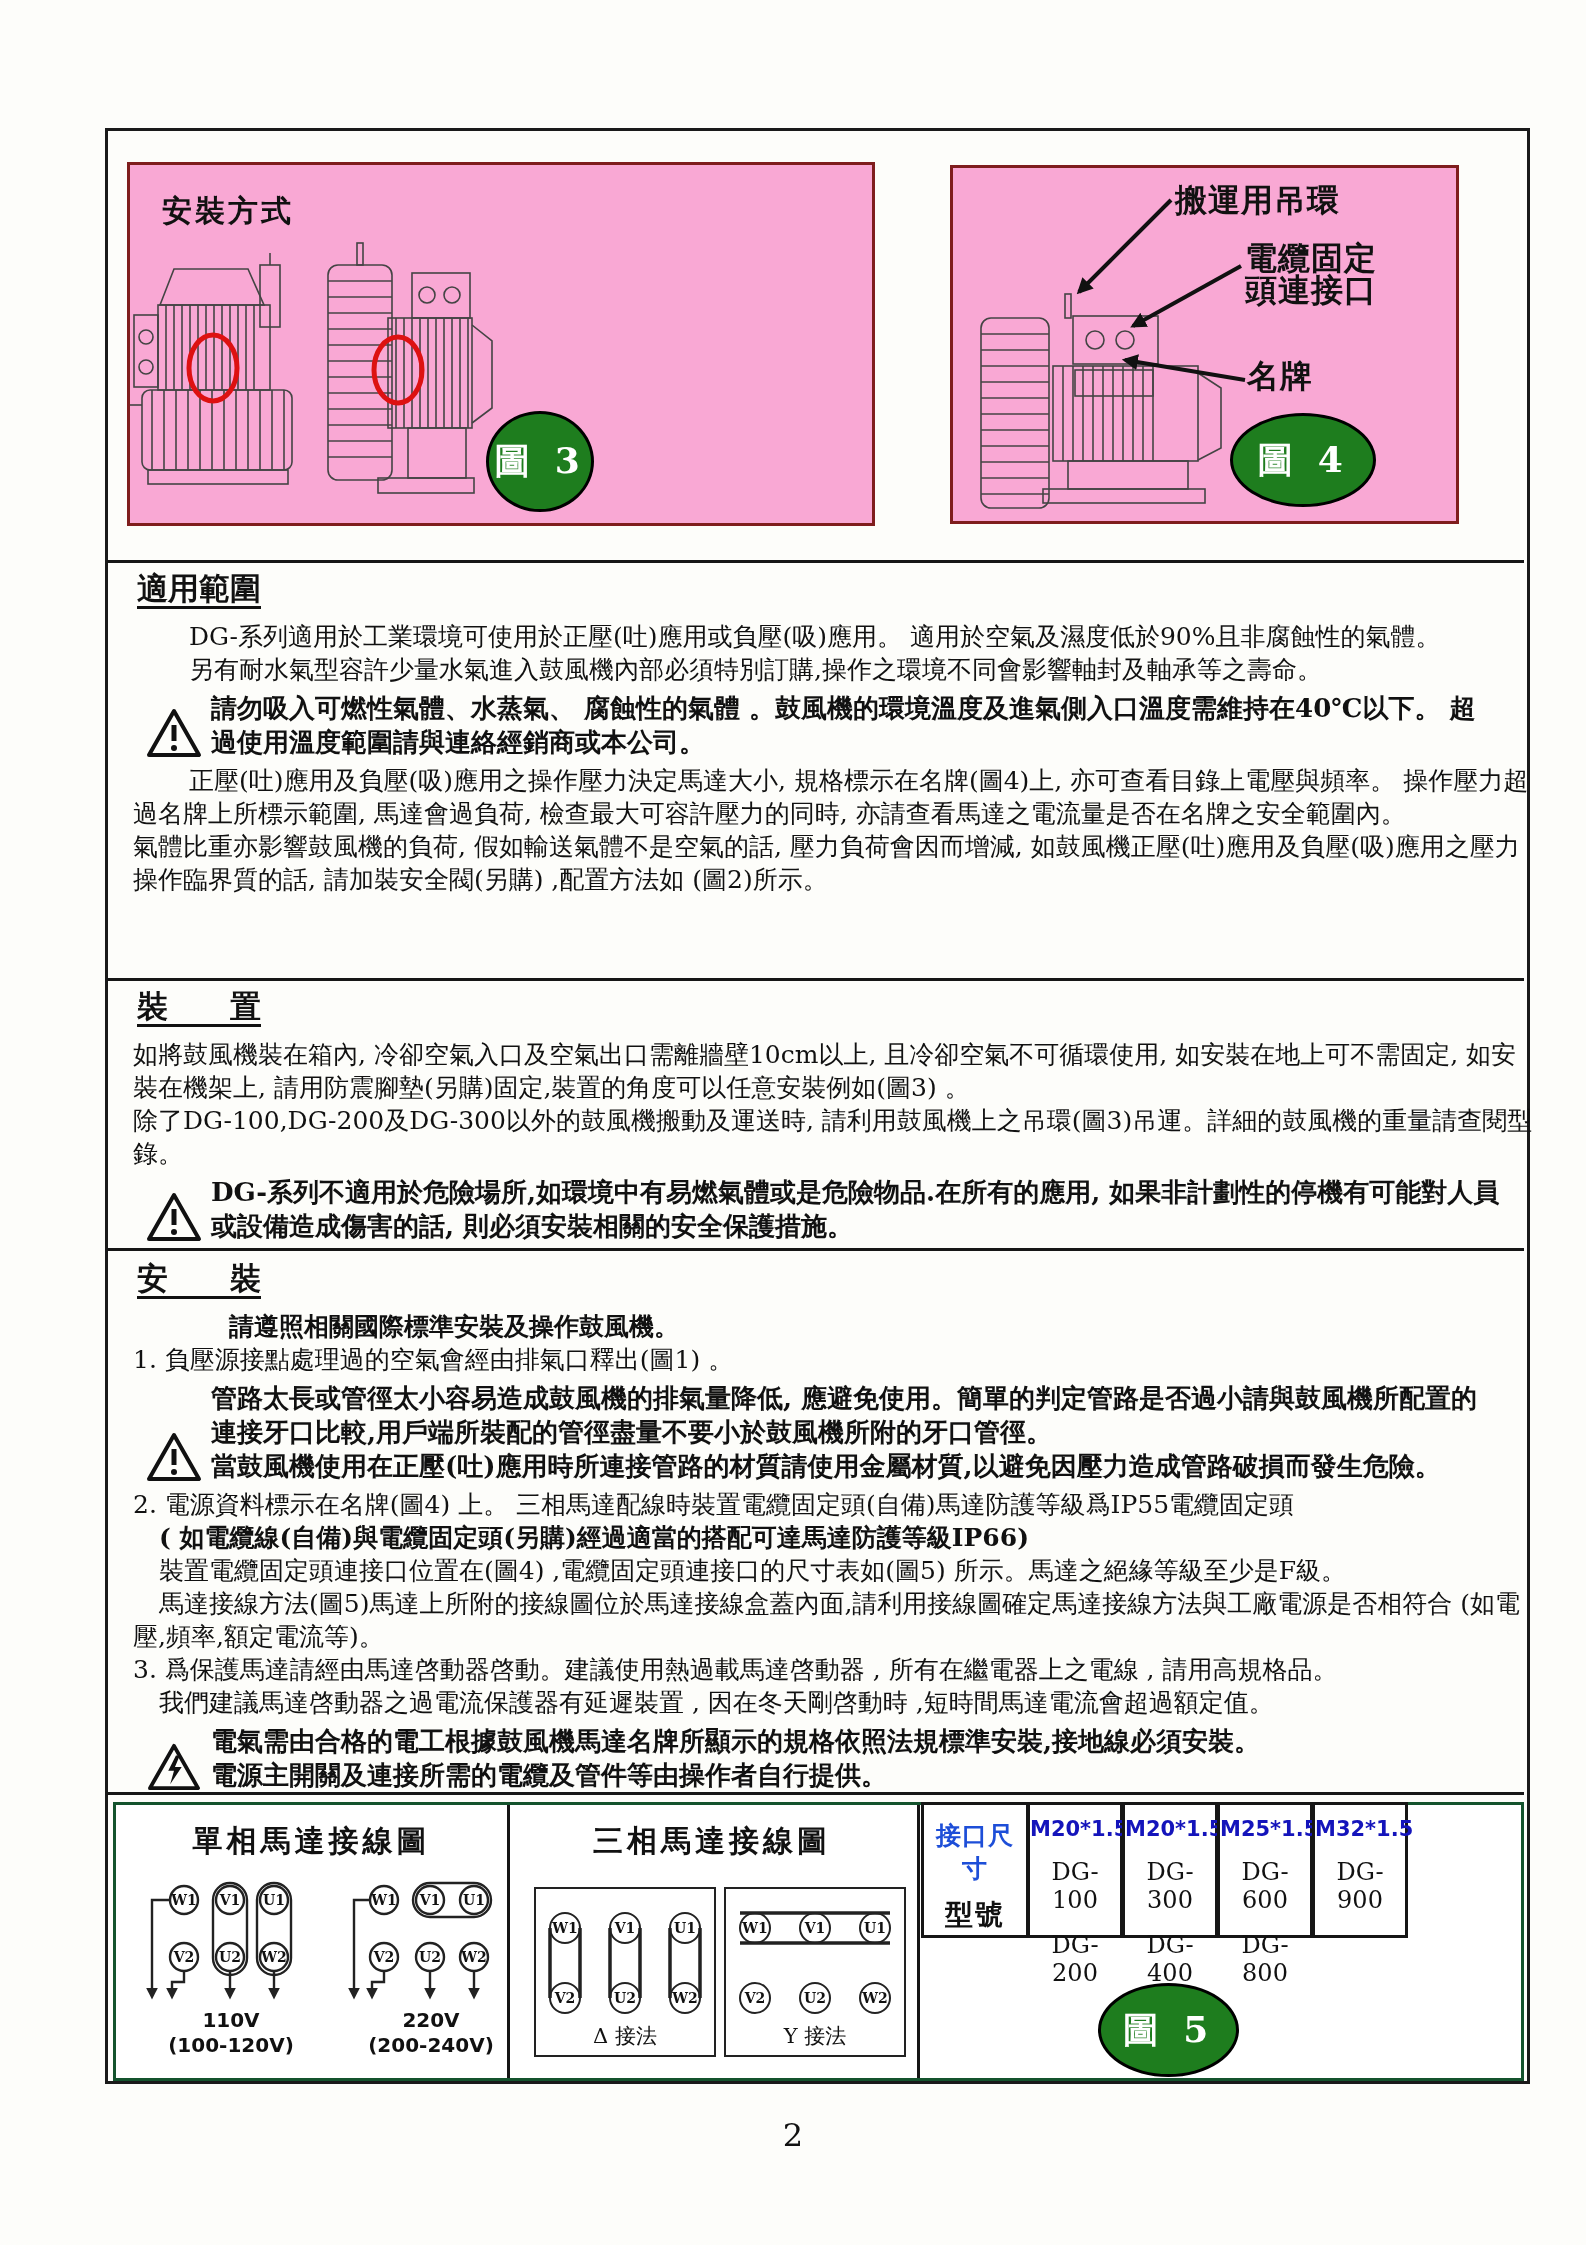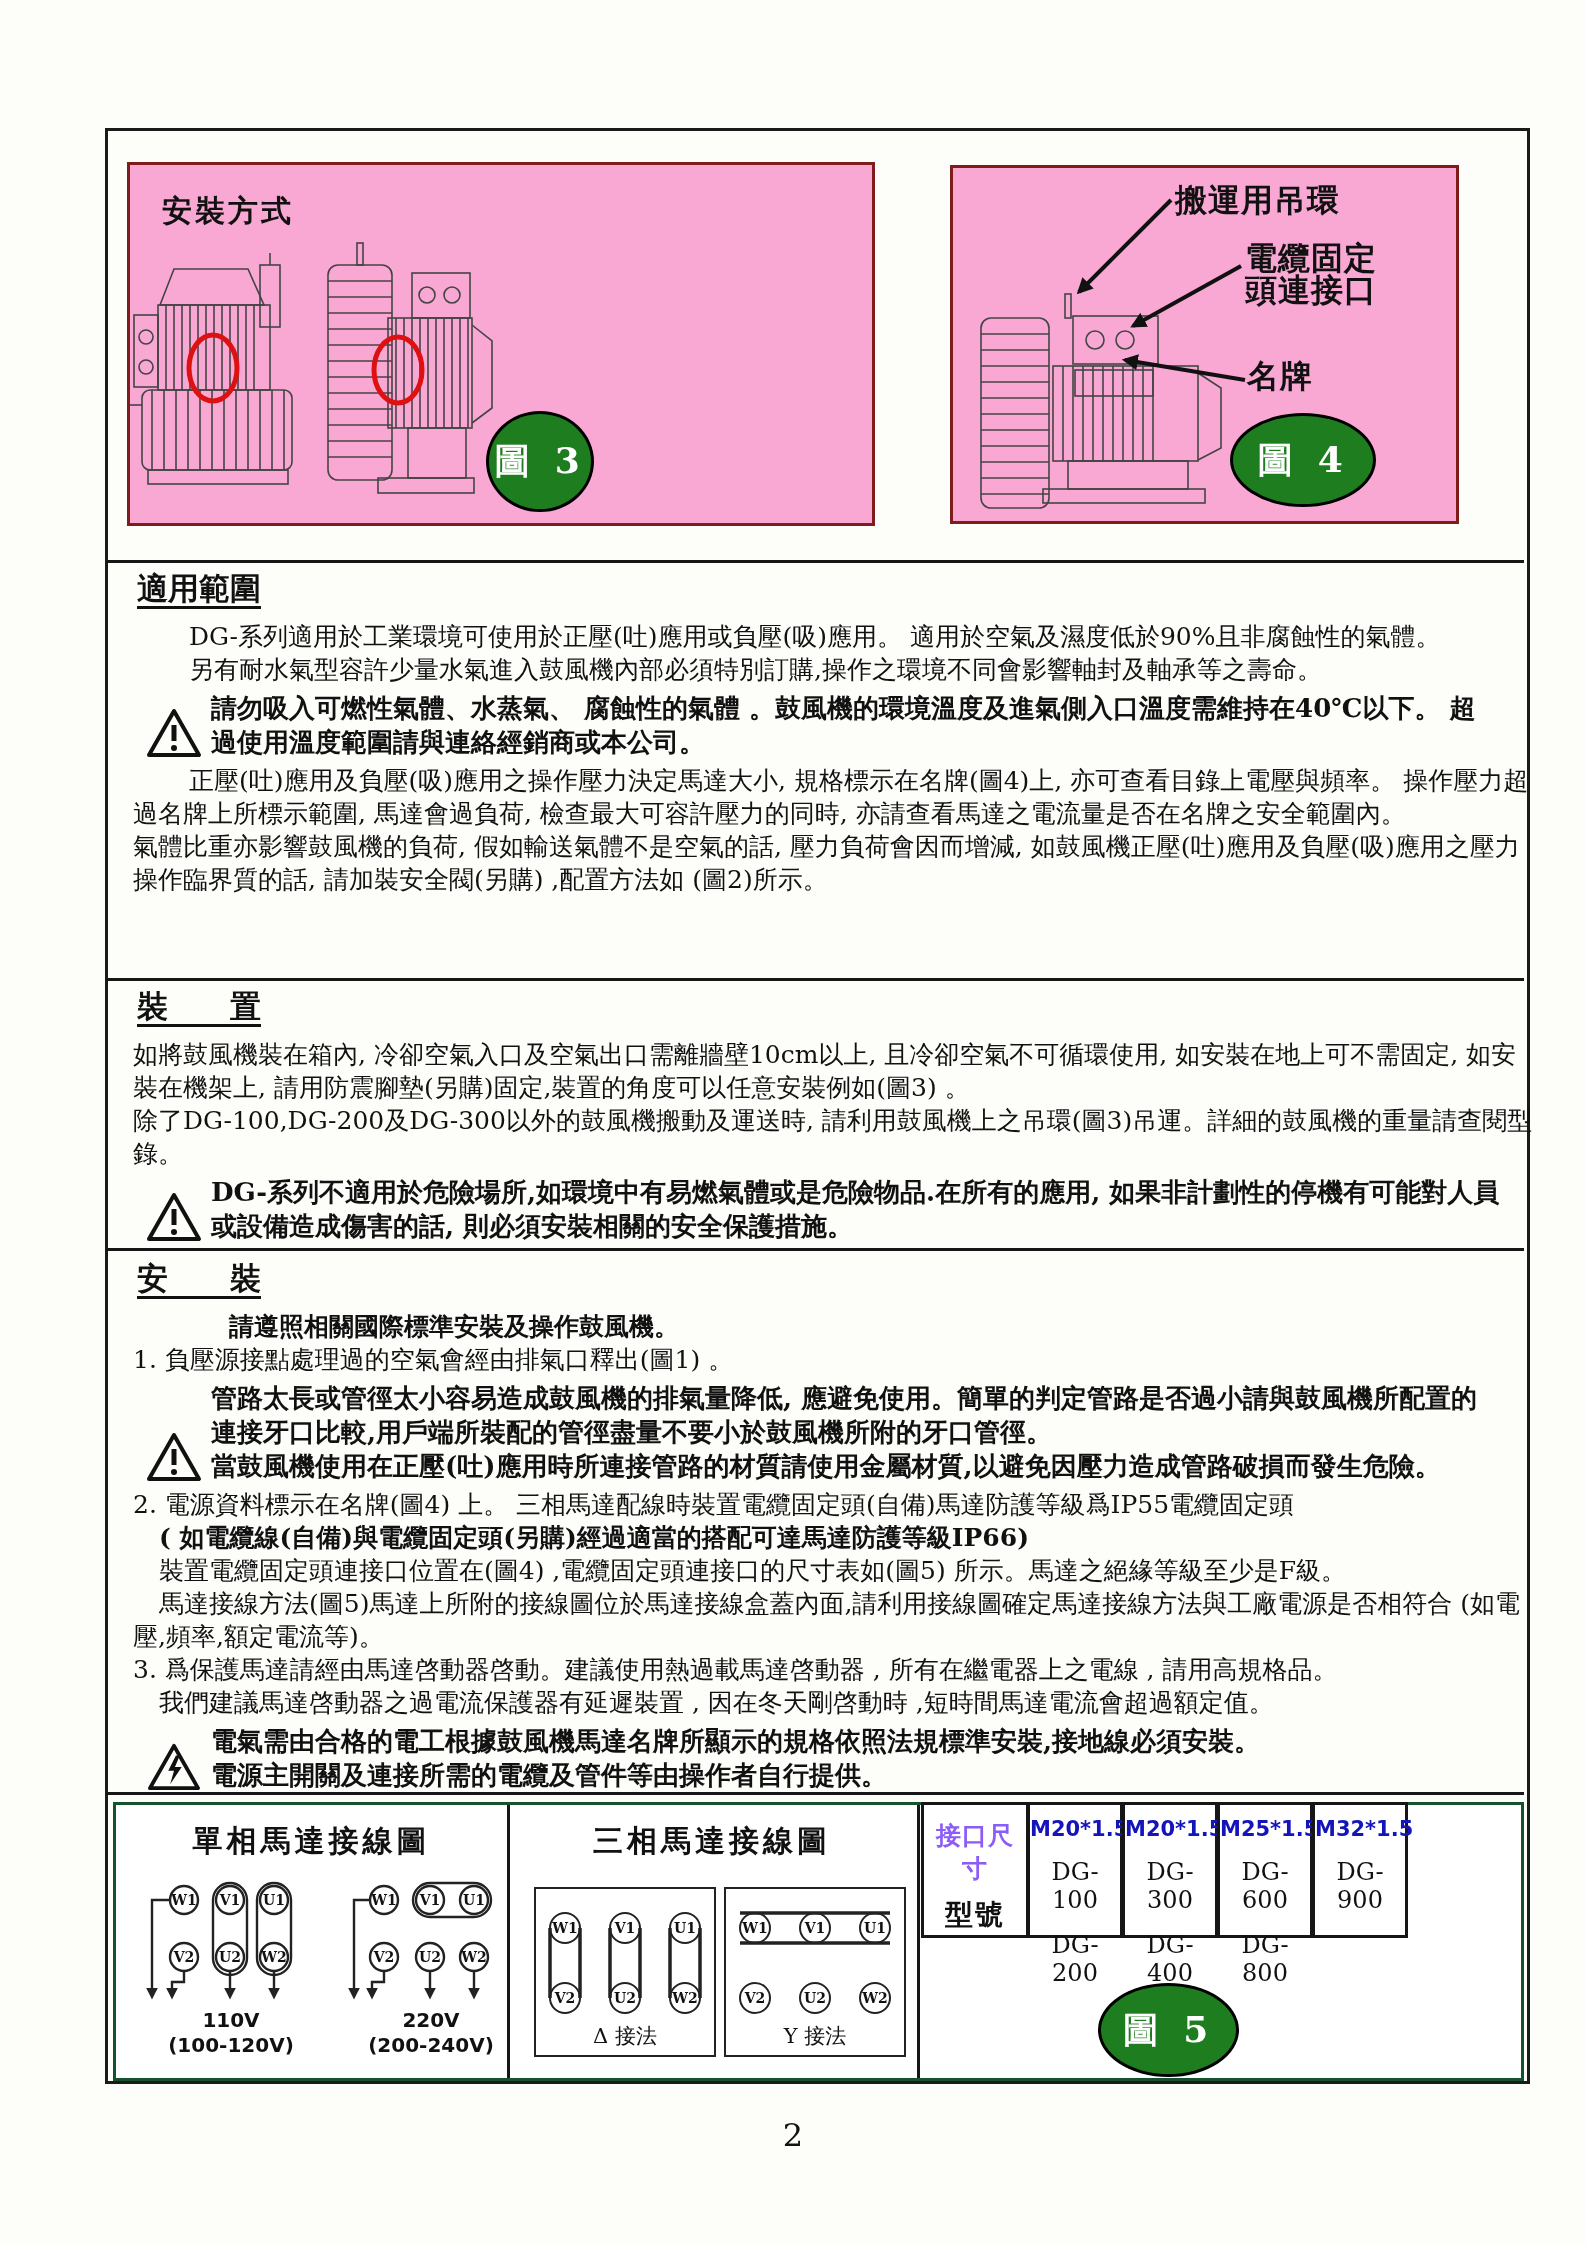--- a/index.html
+++ b/index.html
@@ -22,21 +22,21 @@
   .warn-icon{flex:0 0 58px;padding-top:3px;}
   .warntext{font-weight:bold;font-size:26px;line-height:34px;}
   .boldline{font-weight:bold;}
   .bold-intro{font-weight:bold;font-size:26px;text-indent:96px;margin:2px 0;}
   .bottom-panel{position:absolute;left:113px;top:1802px;width:1405px;height:273px;border:3px solid #14532d;background:#fff;}
   .vline{position:absolute;top:0;bottom:0;width:3px;background:#161616;}
   .wire-title{position:absolute;top:16px;width:100%;text-align:center;font-size:30px;font-weight:bold;letter-spacing:4px;}
   .wire-region{position:absolute;top:0;height:273px;}
   .tbl-box{position:absolute;border:3px solid #161616;background:#fff;text-align:center;}
   .tbl-size{margin-top:12px;font-family:"DejaVu Sans","Liberation Sans",sans-serif;font-weight:bold;font-size:21px;color:#1414bb;}
-  .tbl-size-hdr{margin-top:14px;font-weight:bold;font-size:25px;color:#8b5cf6;letter-spacing:1px;}
+  .tbl-size-hdr{margin-top:14px;font-weight:bold;font-size:25px;color:#1d4ed8;letter-spacing:1px;}
   .tbl-model-hdr{margin-top:11px;font-weight:bold;font-size:28px;letter-spacing:2px;}
   .tbl-model{margin-top:17px;font-size:24px;}
   .volt-label{position:absolute;text-align:center;font-family:"DejaVu Sans","Liberation Sans",sans-serif;font-weight:bold;font-size:20px;line-height:25px;}
   .pagenum{position:absolute;left:0;right:0;top:2116px;text-align:center;font-size:32px;}
   svg text.term{font-family:"DejaVu Serif","Liberation Serif",serif;font-weight:bold;font-size:14px;text-anchor:middle;}
   svg text.connlab{font-family:"DejaVu Serif","Liberation Serif",serif;font-size:21px;text-anchor:middle;}
 </style>
 </head>
 <body>
 

